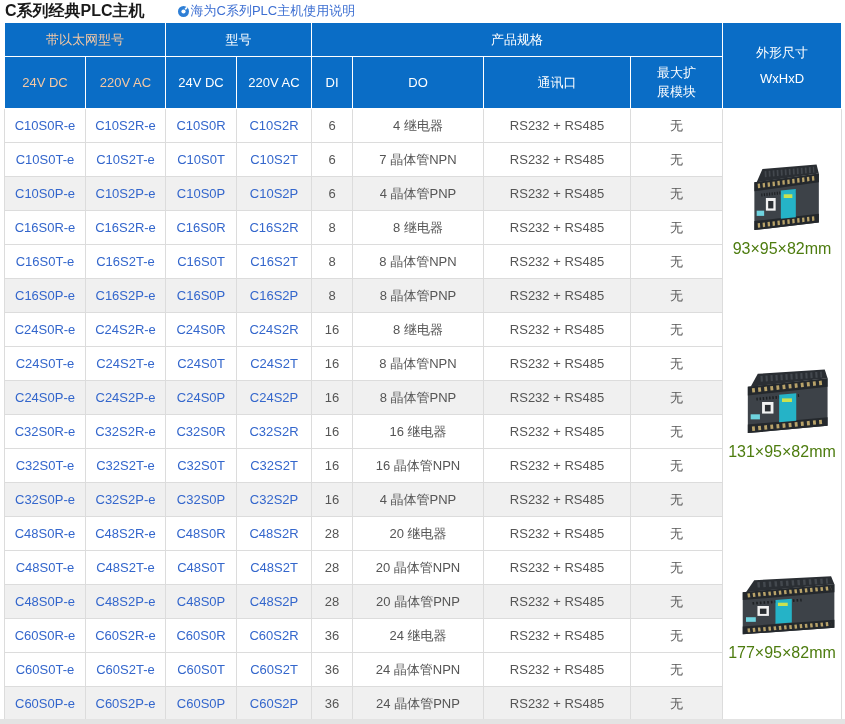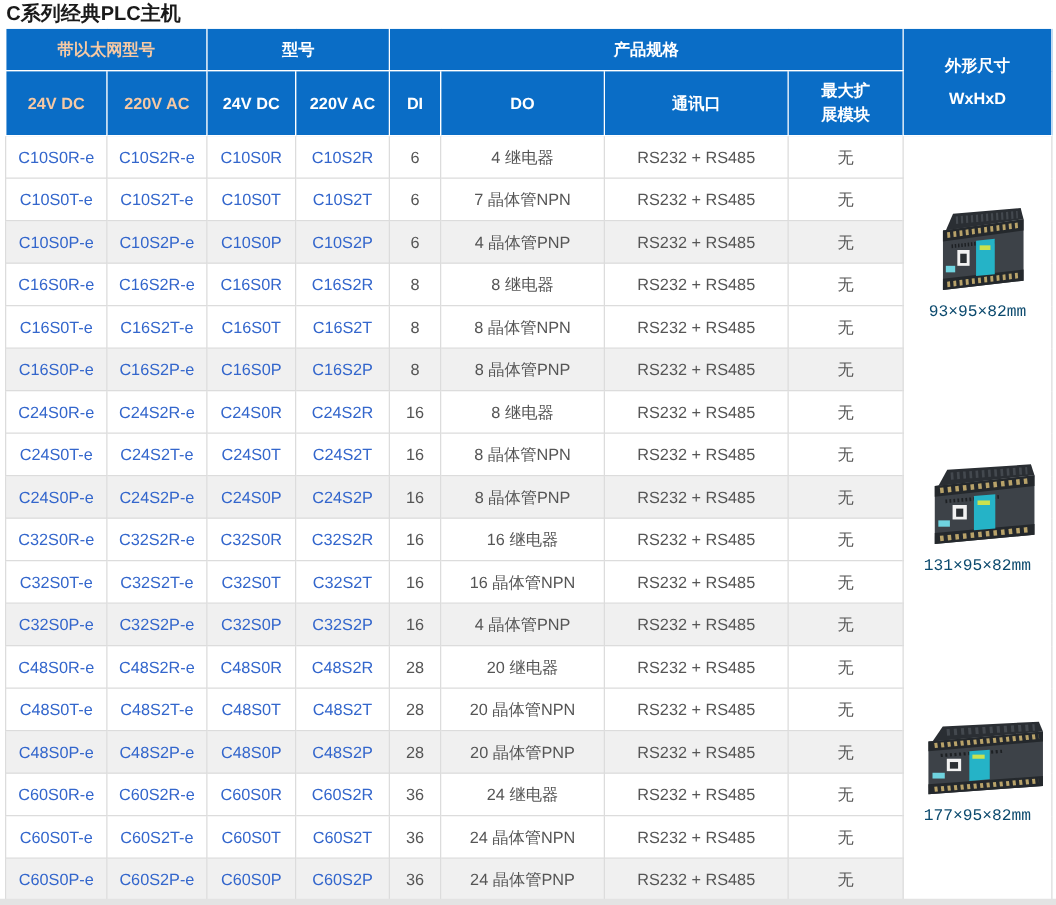--- a/index.html
+++ b/index.html
@@ -9,49 +9,59 @@
 
   
   .titlebar { display:flex; align-items:center; height:22px; padding-left:5px; }
   .page-title { font-size:16px; font-weight:bold; color:#1a1a1a; }
   .doc-link { display:flex; align-items:center; margin-left:33px; font-size:13px;
               color:#3d6fd2; text-decoration:none; cursor:pointer; }
   .doc-link .gear { margin-right:2px; display:inline-flex; }
 
   
   table.spec { border-collapse:collapse; table-layout:fixed; width:837px; margin-left:4px; }
-  .spec th { background:#0a6dc6; color:#fff; font-weight:bold; font-size:13px;
+  .spec th { background:#0a6dc6; color:#fff; font-weight:normal; font-size:13px;
              border:1px solid #fff; text-align:center; vertical-align:middle; }
   .spec tr.ghead th { height:34px; }
   .spec tr.shead th { height:52px; }
   .spec th.accent { color:#f6c9a4; }
   .spec th .wrap3 { display:inline-block; width:3.2em; line-height:1.45;text-align:center; }
   .spec th .two-line { line-height:2.0; }
   .spec td { border:1px solid #dcdcdc; height:34px; text-align:center; vertical-align:middle;
              font-size:13px; color:#555; background:#fff; }
   .spec tr.striped td { background:#f0f0f0;margin-left:12px; }
   .spec td.model { color:#3366cc; cursor:pointer; }
   .spec td.product-cell-td { background:#fff !important; padding:0; }
 
   
   .product-cell { height:100%; display:flex; flex-direction:column; }
   .product-block { flex:1 1 0; display:flex; flex-direction:column; align-items:center;
                    justify-content:center; }
   .product-block svg { display:block; }
-  .dim-caption { margin-top:7px; font-size:13px; color:#0c4a6e;font-family:Liberation Mono, monospace; }
+  .dim-caption { margin-top:7px; font-size:16px; color:#4d7c0f; }
 
   .bottom-strip { position:absolute; left:0; bottom:0; width:845px; height:5px; background:#e3e3e3; }
 </style>
 </head>
 <body>
 
 <div class="screen">
 
   <div class="titlebar">
     <span class="page-title">C系列经典PLC主机</span>
+    <a class="doc-link">
+      <span class="gear">
+        <svg width="11" height="11" viewBox="0 0 11 11">
+          <circle cx="5.5" cy="5.5" r="5.5" fill="#2e7fd6"></circle>
+          <circle cx="5.5" cy="5.5" r="2.1" fill="#ffffff"></circle>
+          <rect x="4.6" y="0" width="1.8" height="2.8" fill="#ffffff" transform="rotate(40 5.5 5.5)"></rect>
+        </svg>
+      </span>
+      <span>海为C系列PLC主机使用说明</span>
+    </a>
   </div>
 
   <table class="spec">
     <colgroup>
       <col style="width:81px">
         <col style="width:80px">
         <col style="width:71px">
       <col style="width:75px">
         <col style="width:41px">
         <col style="width:131px">

